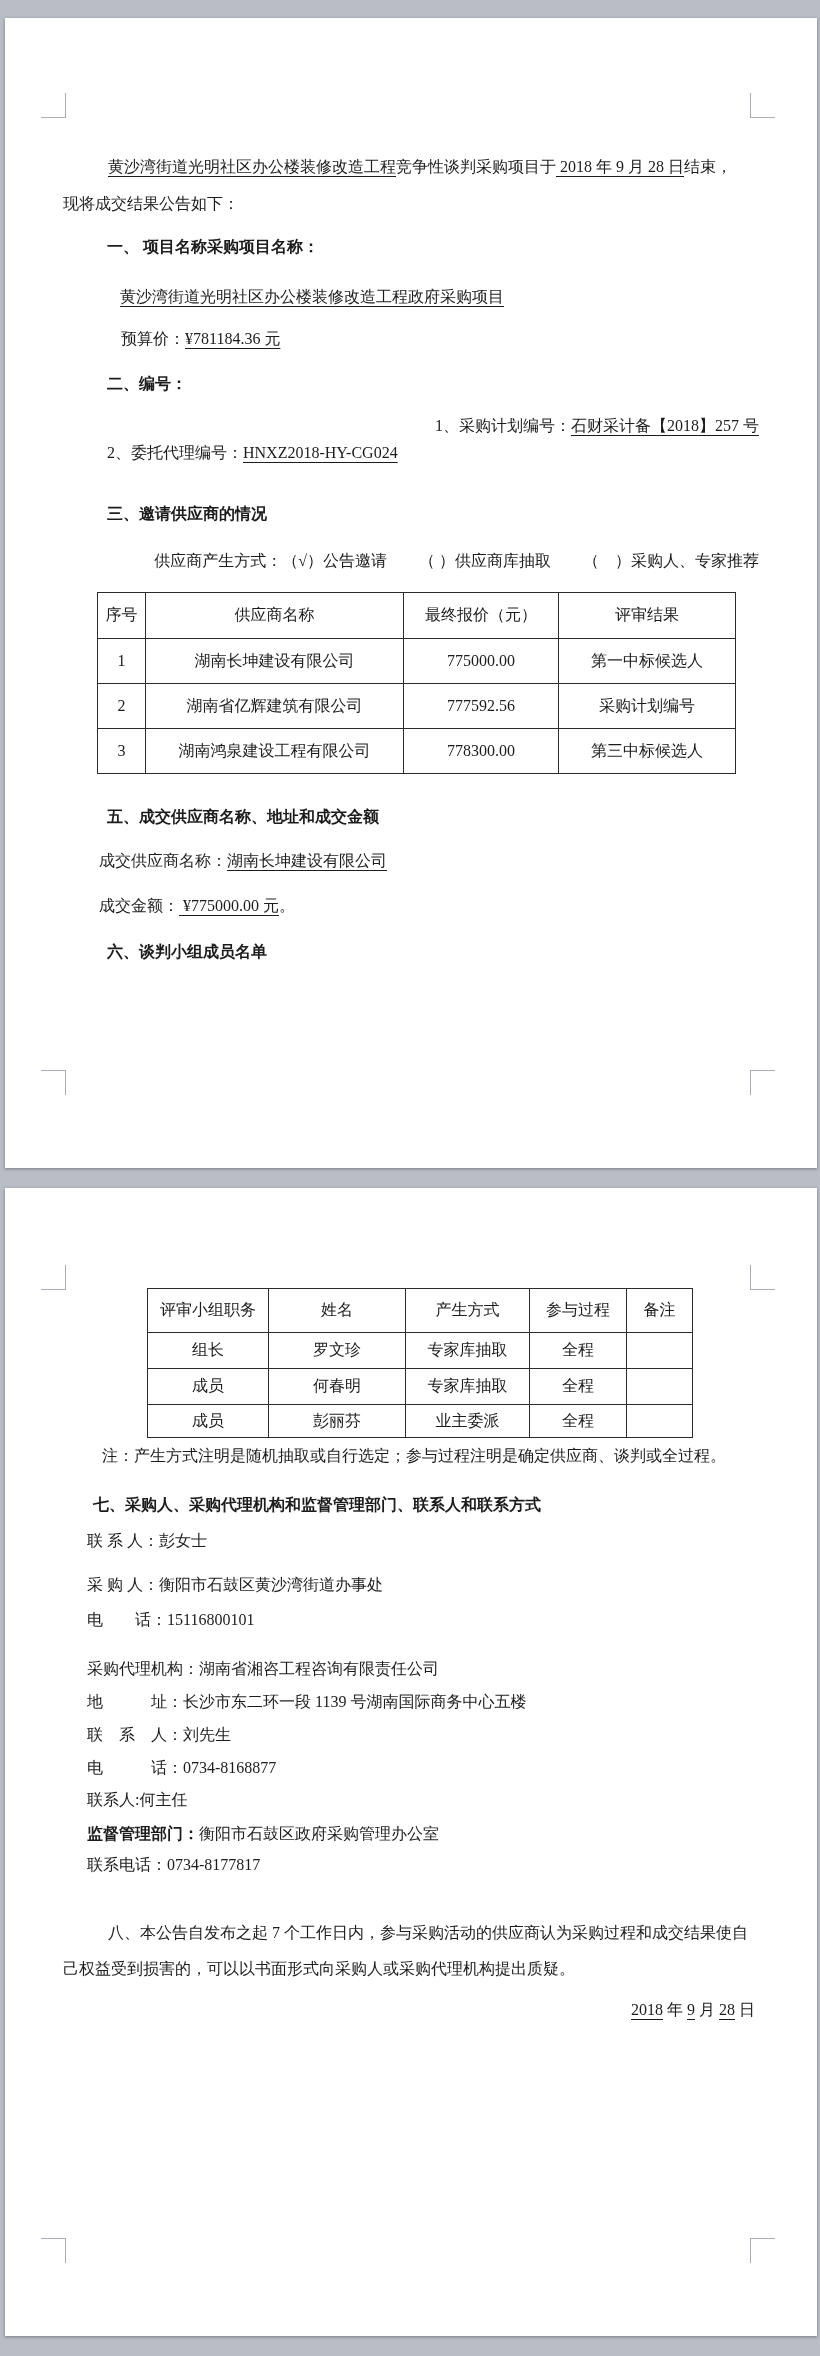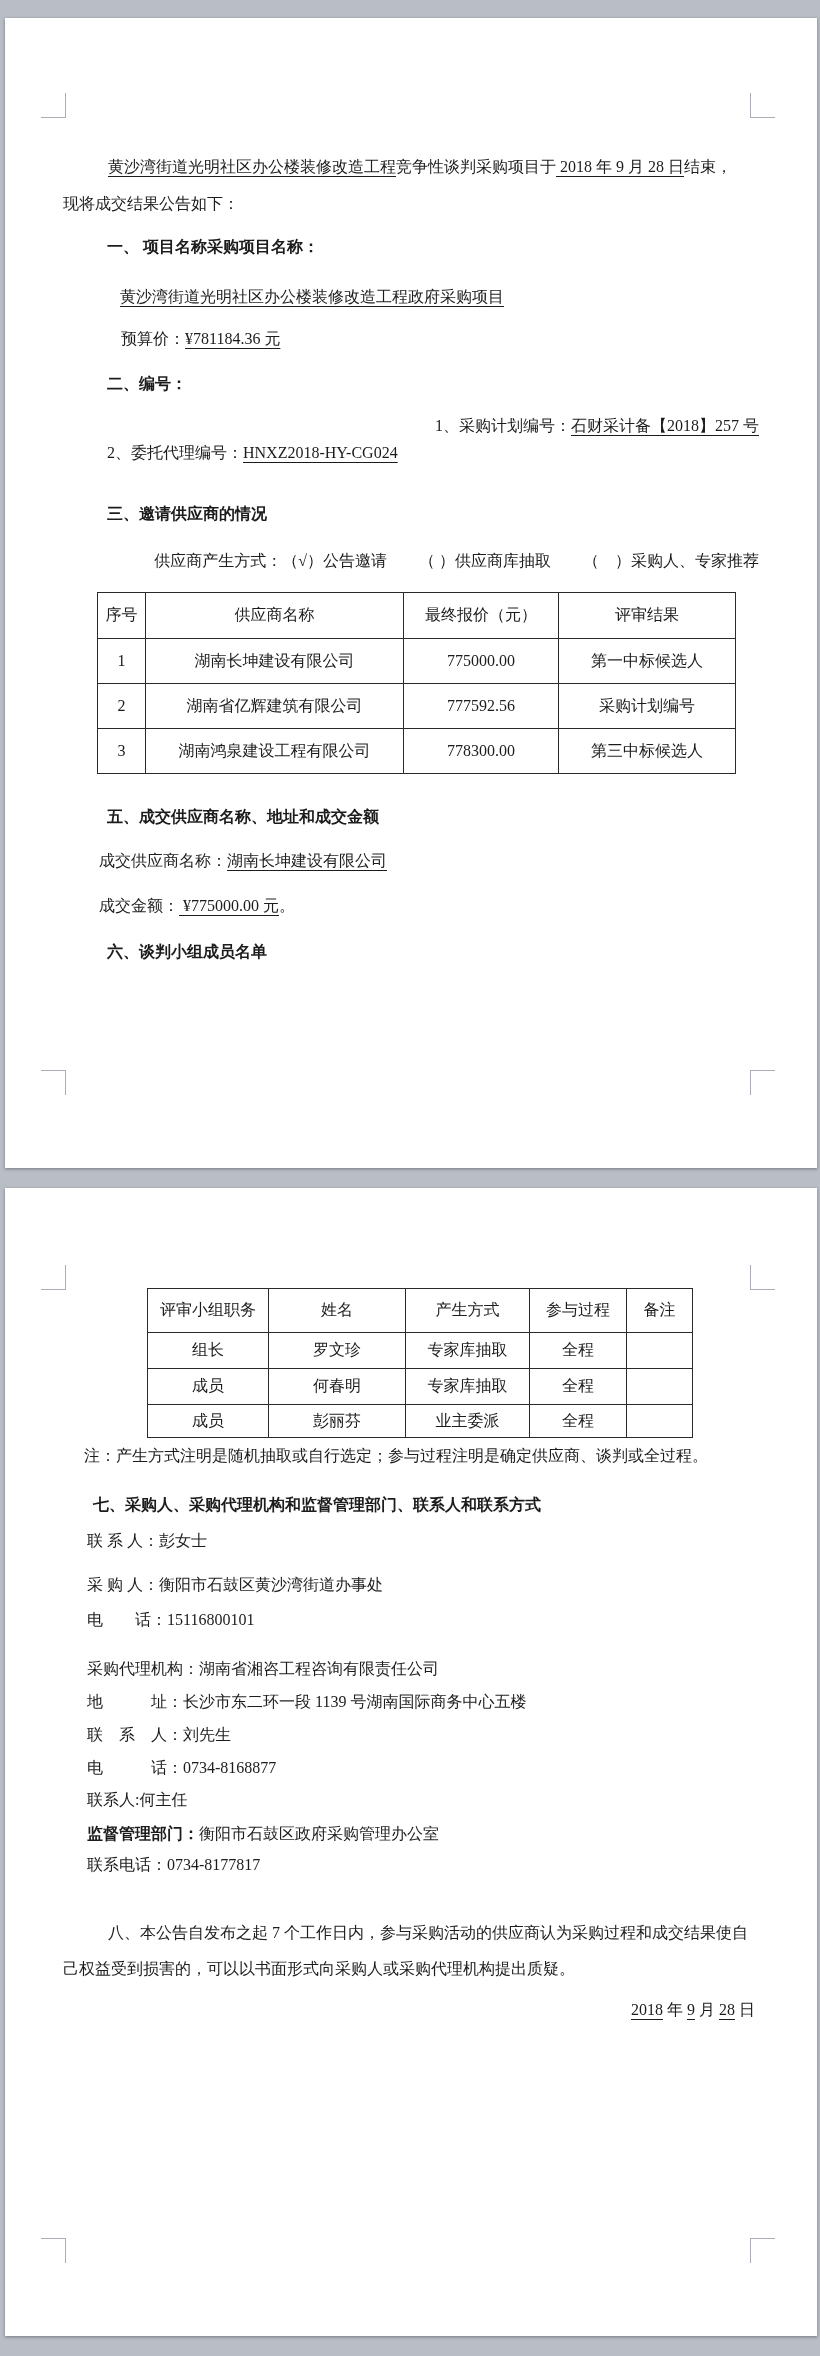--- a/index.html
+++ b/index.html
@@ -24,21 +24,21 @@
   .page-2{height:1148px;padding:0 58px 0 58px;margin-top:20px;}
   p{margin:0;font-size:16px;line-height:37px;}
   .heading{font-weight:bold;text-indent:44px;}
   .u{text-decoration:underline;text-underline-offset:4px;text-decoration-thickness:1px;}
   .intro-l1{text-indent:45px;}
   .project-name{text-indent:57px;}
   .budget{text-indent:58px;}
   .list-item{line-height:27px;text-indent:44px;}
   .method{text-indent:36px;}
   .award-line{line-height:30px;text-indent:36px;}
-  .note-line{line-height:30px;margin-left:21px;}
+  .note-line{line-height:30px;margin-left:39px;}
   .h7{text-indent:30px;}
   .contact{line-height:35px;margin-left:24px;}
   .contact-sm{line-height:33px;margin-left:24px;}
   .contact-xs{line-height:31px;margin-left:24px;}
   .b{font-weight:bold;}
   .para8{text-indent:45px;line-height:36px;margin-top:35px;}
   .date-line{text-align:right;line-height:36px;margin-top:5px;padding-right:4px;}
   table{border-collapse:collapse;table-layout:fixed;}
   td,th{
     border:1px solid #2b2b2b;

